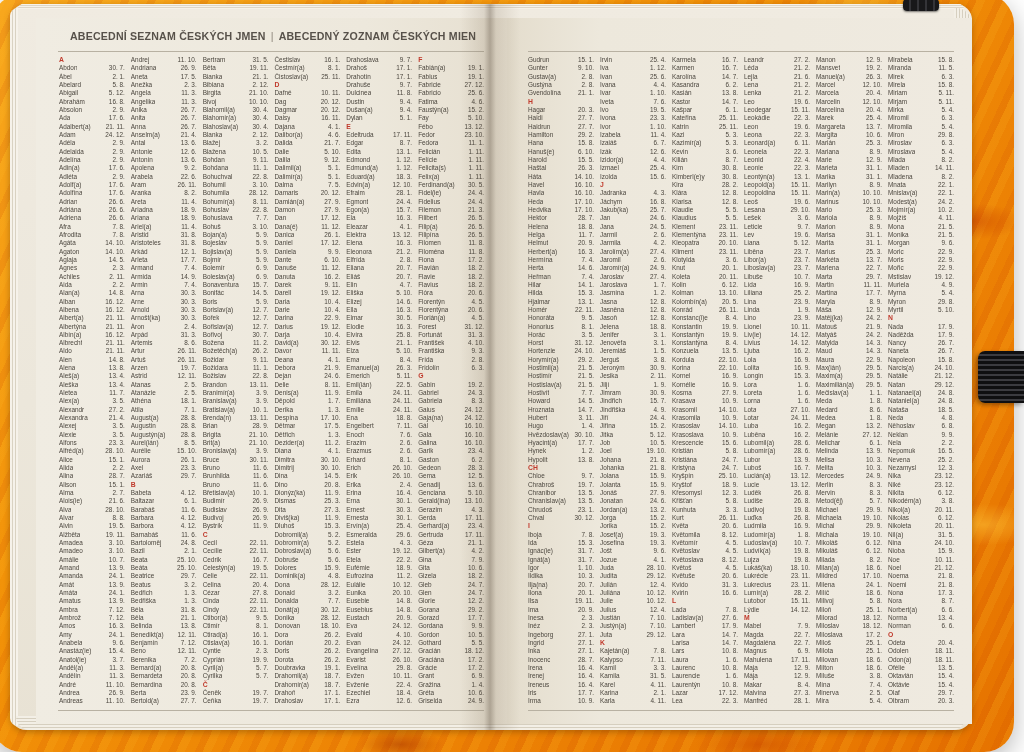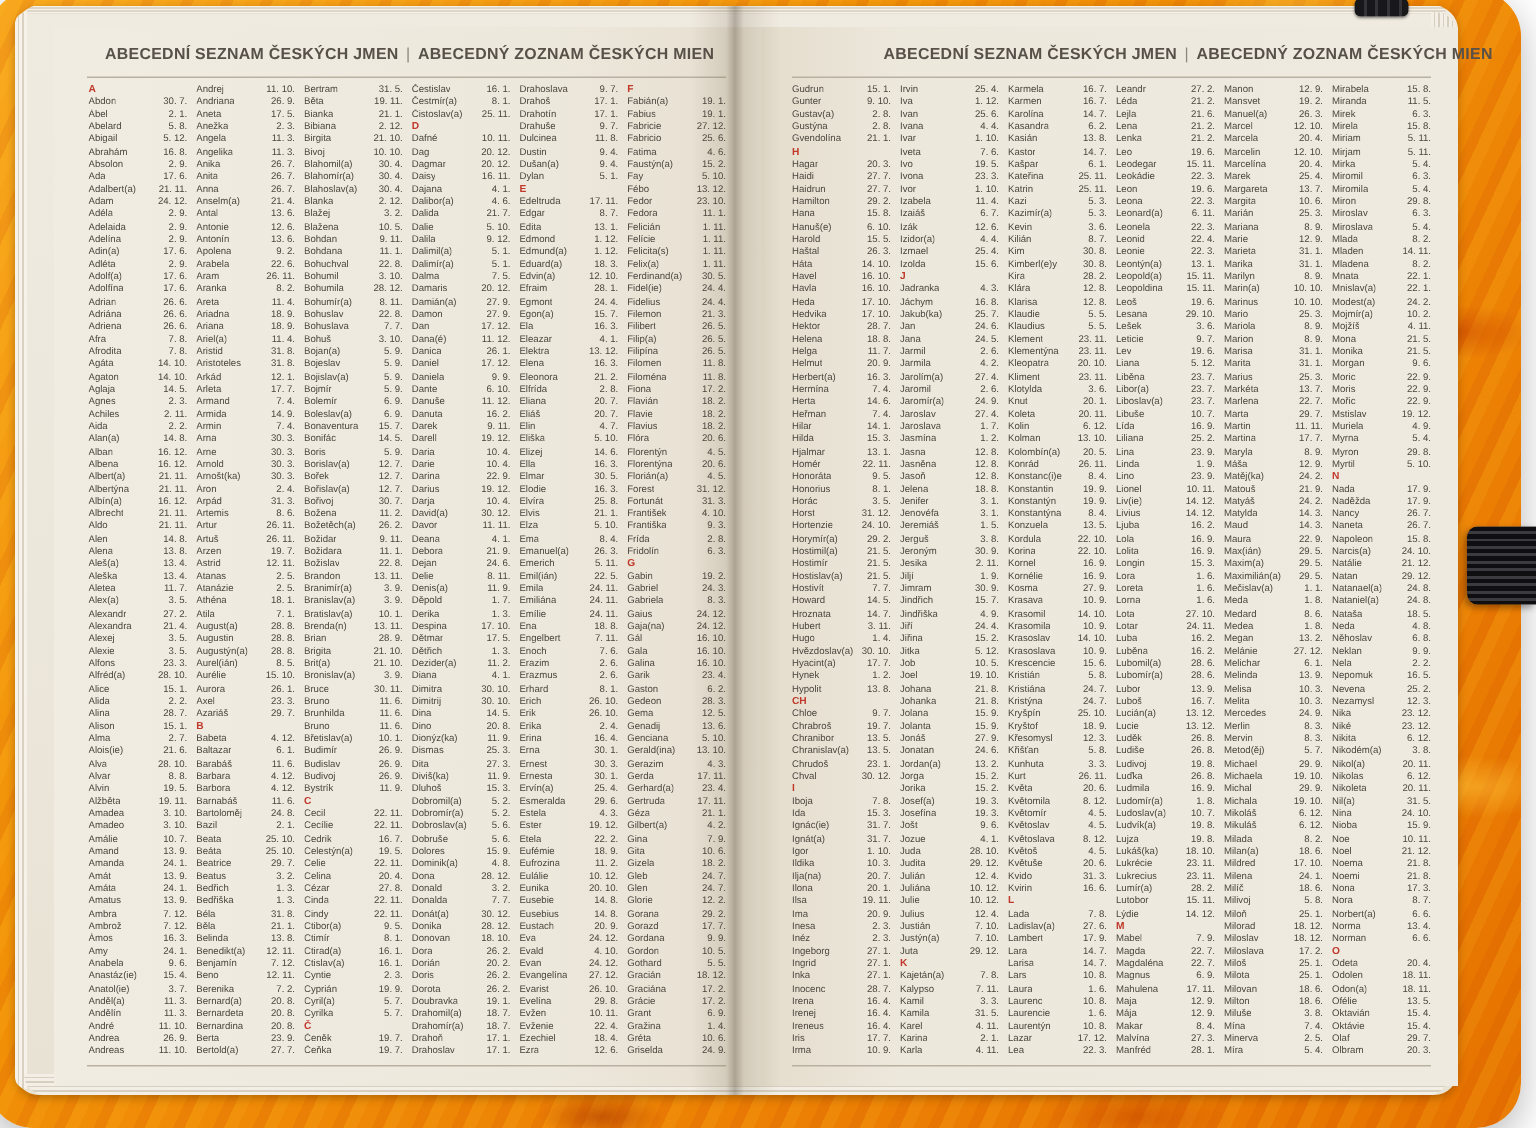--- a/index.html
+++ b/index.html
@@ -86,21 +86,20 @@
   <div class="pages">
     <div class="edge edge-top"></div>
     <div class="edge edge-left"></div>
     <div class="edge edge-right"></div>
     <div class="edge edge-bottom"></div>
     <div class="page-surface-left"></div>
     <div class="page-surface-right"></div>
   </div>
 
   <div class="page-header ph-left"><span>ABECEDNÍ SEZNAM ČESKÝCH JMEN</span><span class="sep">|</span><span>ABECEDNÝ ZOZNAM ČESKÝCH MIEN</span></div>
-  <div class="page-header ph-right"><span>ABECEDNÍ SEZNAM ČESKÝCH JMEN</span><span class="sep">|</span><span>ABECEDNÝ ZOZNAM ČESKÝCH MIEN</span></div>
 
   <div class="rule rt-left"></div>
   <div class="rule rt-right"></div>
   <div class="rule rb-left"></div>
   <div class="rule rb-right"></div>
 
   <div class="cols cols-left">
       <div class="col">
         <div class="row letter">A</div>
         <div class="row">

